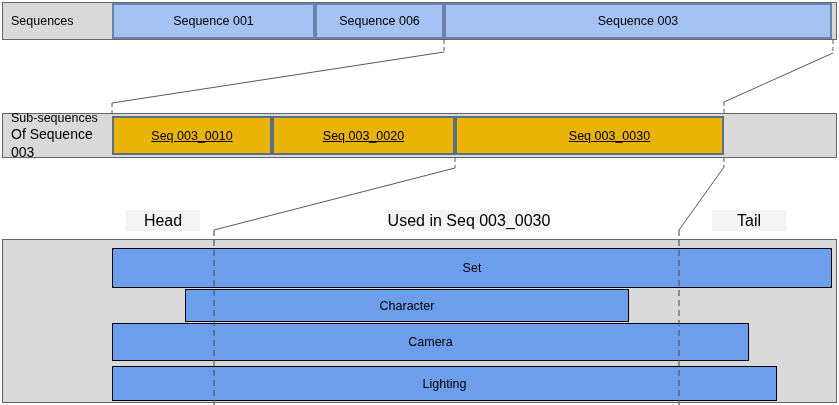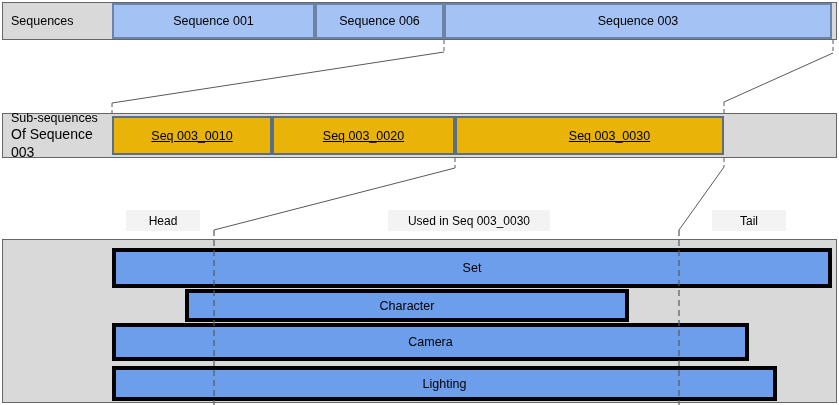--- a/index.html
+++ b/index.html
@@ -59,39 +59,39 @@
   }
   .cell.medium {
     background: #eab308;
     border-color: #5a6f86;
     text-decoration: underline;
   }
   .track-bar {
     position: absolute;
     box-sizing: border-box;
     background: #6d9eeb;
-    border: 4px solid #000000;
+    border: 1px solid #000000;
     display: flex;
     align-items: center;
     justify-content: center;
     color: #000000;
     font-size: 12.5px;
     white-space: nowrap;
   }
 
   
   .chip {
     position: absolute;
     box-sizing: border-box;
     background: #f3f3f3;
     display: flex;
     align-items: center;
     justify-content: center;
     color: #000000;
-    font-size: 12px;
+    font-size: 16px;
     white-space: nowrap;
   }
 
   
   #lines {
     position: absolute;
     left: 0;
     top: 0;
     width: 839px;
     height: 405px;

